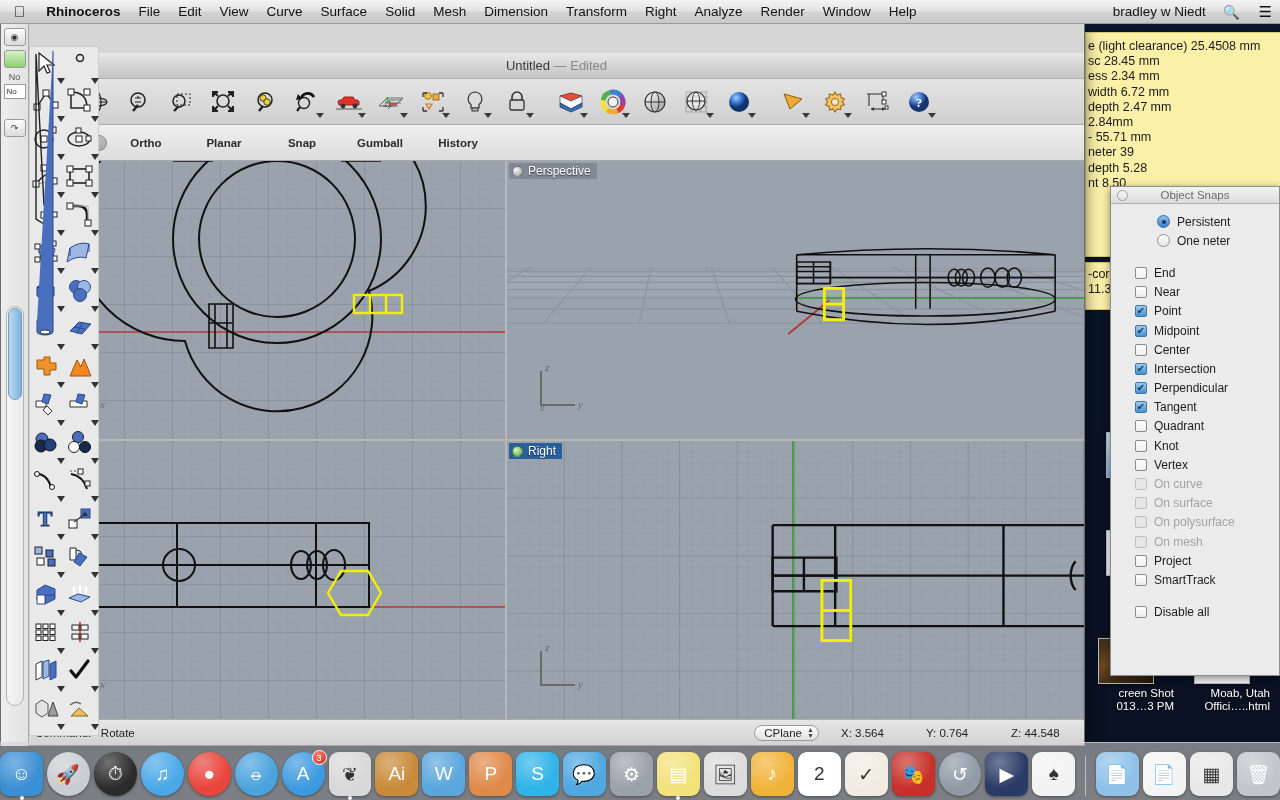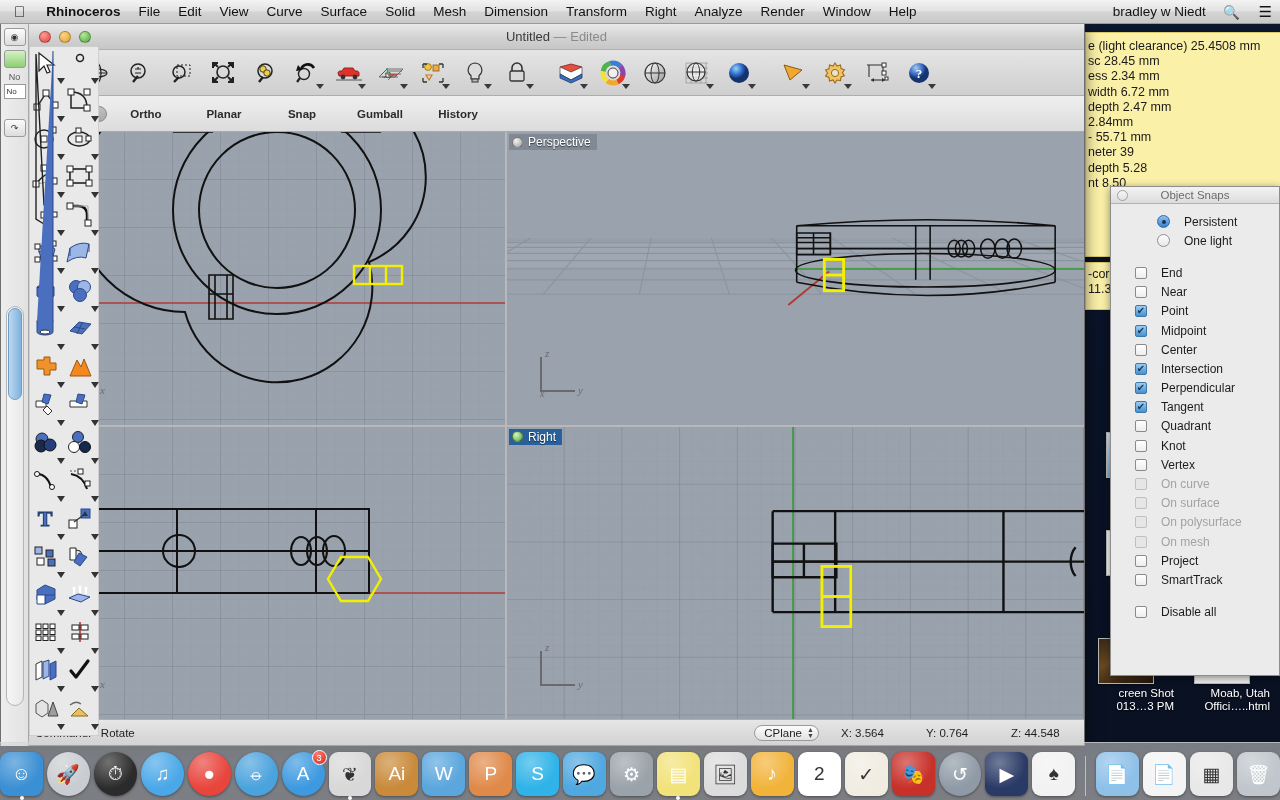--- a/index.html
+++ b/index.html
@@ -110,21 +110,21 @@
     position:absolute; left:1px; top:1px; width:14px; height:92px; border-radius:7px;
     background:linear-gradient(90deg,#bdd8ef,#7fb2de);
     border:1px solid #6f9ec8;
   }
 
   
   #titlebar{
     height:26px; margin-left:28px; position:relative;
     background:linear-gradient(180deg,#e9e9e9 0%,#d2d2d2 55%,#c6c6c6 100%);
     border-bottom:1px solid #b2b2b2;
-    display:flex; align-items:center;
+    display:flex; align-items:center;margin-top:29px;
   }
   .traffic{ display:flex; gap:8px; padding-left:10px; }
   .tl{ width:12px;height:12px;border-radius:50%;border:1px solid rgba(0,0,0,.28); }
   .tl.r{ background:radial-gradient(circle at 35% 30%,#ff9a94,#e0443e); }
   .tl.y{ background:radial-gradient(circle at 35% 30%,#ffd585,#e0a02e); }
   .tl.g{ background:radial-gradient(circle at 35% 30%,#b6e89a,#4fa93a); }
   #wintitle{
     position:absolute; left:0; right:0; text-align:center;
     font-size:13px; color:#3a3a3a;
   }
@@ -214,21 +214,21 @@
   #osnaphdr{
     height:17px; background:linear-gradient(180deg,#f3f3f3,#dcdcdc);
     border-bottom:1px solid #b0b0b0; position:relative;
     display:flex; align-items:center; justify-content:center;
     font-size:11.5px; color:#6b6b6b;
   }
   #osnaphdr .closebox{
     position:absolute;left:6px;top:3px;width:11px;height:11px;border-radius:50%;
     border:1px solid #a0a0a0;background:linear-gradient(180deg,#f7f7f7,#e1e1e1);
   }
-  .radiorow, .checkrow{ display:flex; align-items:center; gap:14px; padding:2.6px 0 2.6px 24px; }
+  .radiorow, .checkrow{ display:flex; align-items:center; gap:7px; padding:2.6px 0 2.6px 24px; }
   .radiorow{ padding-left:46px; }
   .radio{
     width:13px;height:13px;border-radius:50%;
     border:1px solid #8f8f8f; background:linear-gradient(180deg,#fff,#e6e6e6);
     display:flex;align-items:center;justify-content:center;
   }
   .radio.sel{ background:linear-gradient(180deg,#8fc2ef,#3c7fc4); border-color:#2f6ba6; }
   .radio.sel::after{ content:""; width:4px;height:4px;border-radius:50%;background:#16355c; }
   .cbox{
     width:12px;height:12px;border:1px solid #8a8a8a; border-radius:2px;
@@ -963,21 +963,21 @@
     <span class="closebox"></span>
     <span>Object Snaps</span>
   </div>
   <div style="height:8px"></div>
   <div class="radiorow">
     <span class="radio sel"></span>
     <span>Persistent</span>
   </div>
   <div class="radiorow">
     <span class="radio"></span>
-    <span>One light</span>
+    <span>One neter</span>
   </div>
   <div class="ospacer"></div>
   <div class="checkrow">
       <span class="cbox"></span>
       <span>End</span>
     </div>
   <div class="checkrow">
       <span class="cbox"></span>
       <span>Near</span>
     </div>

